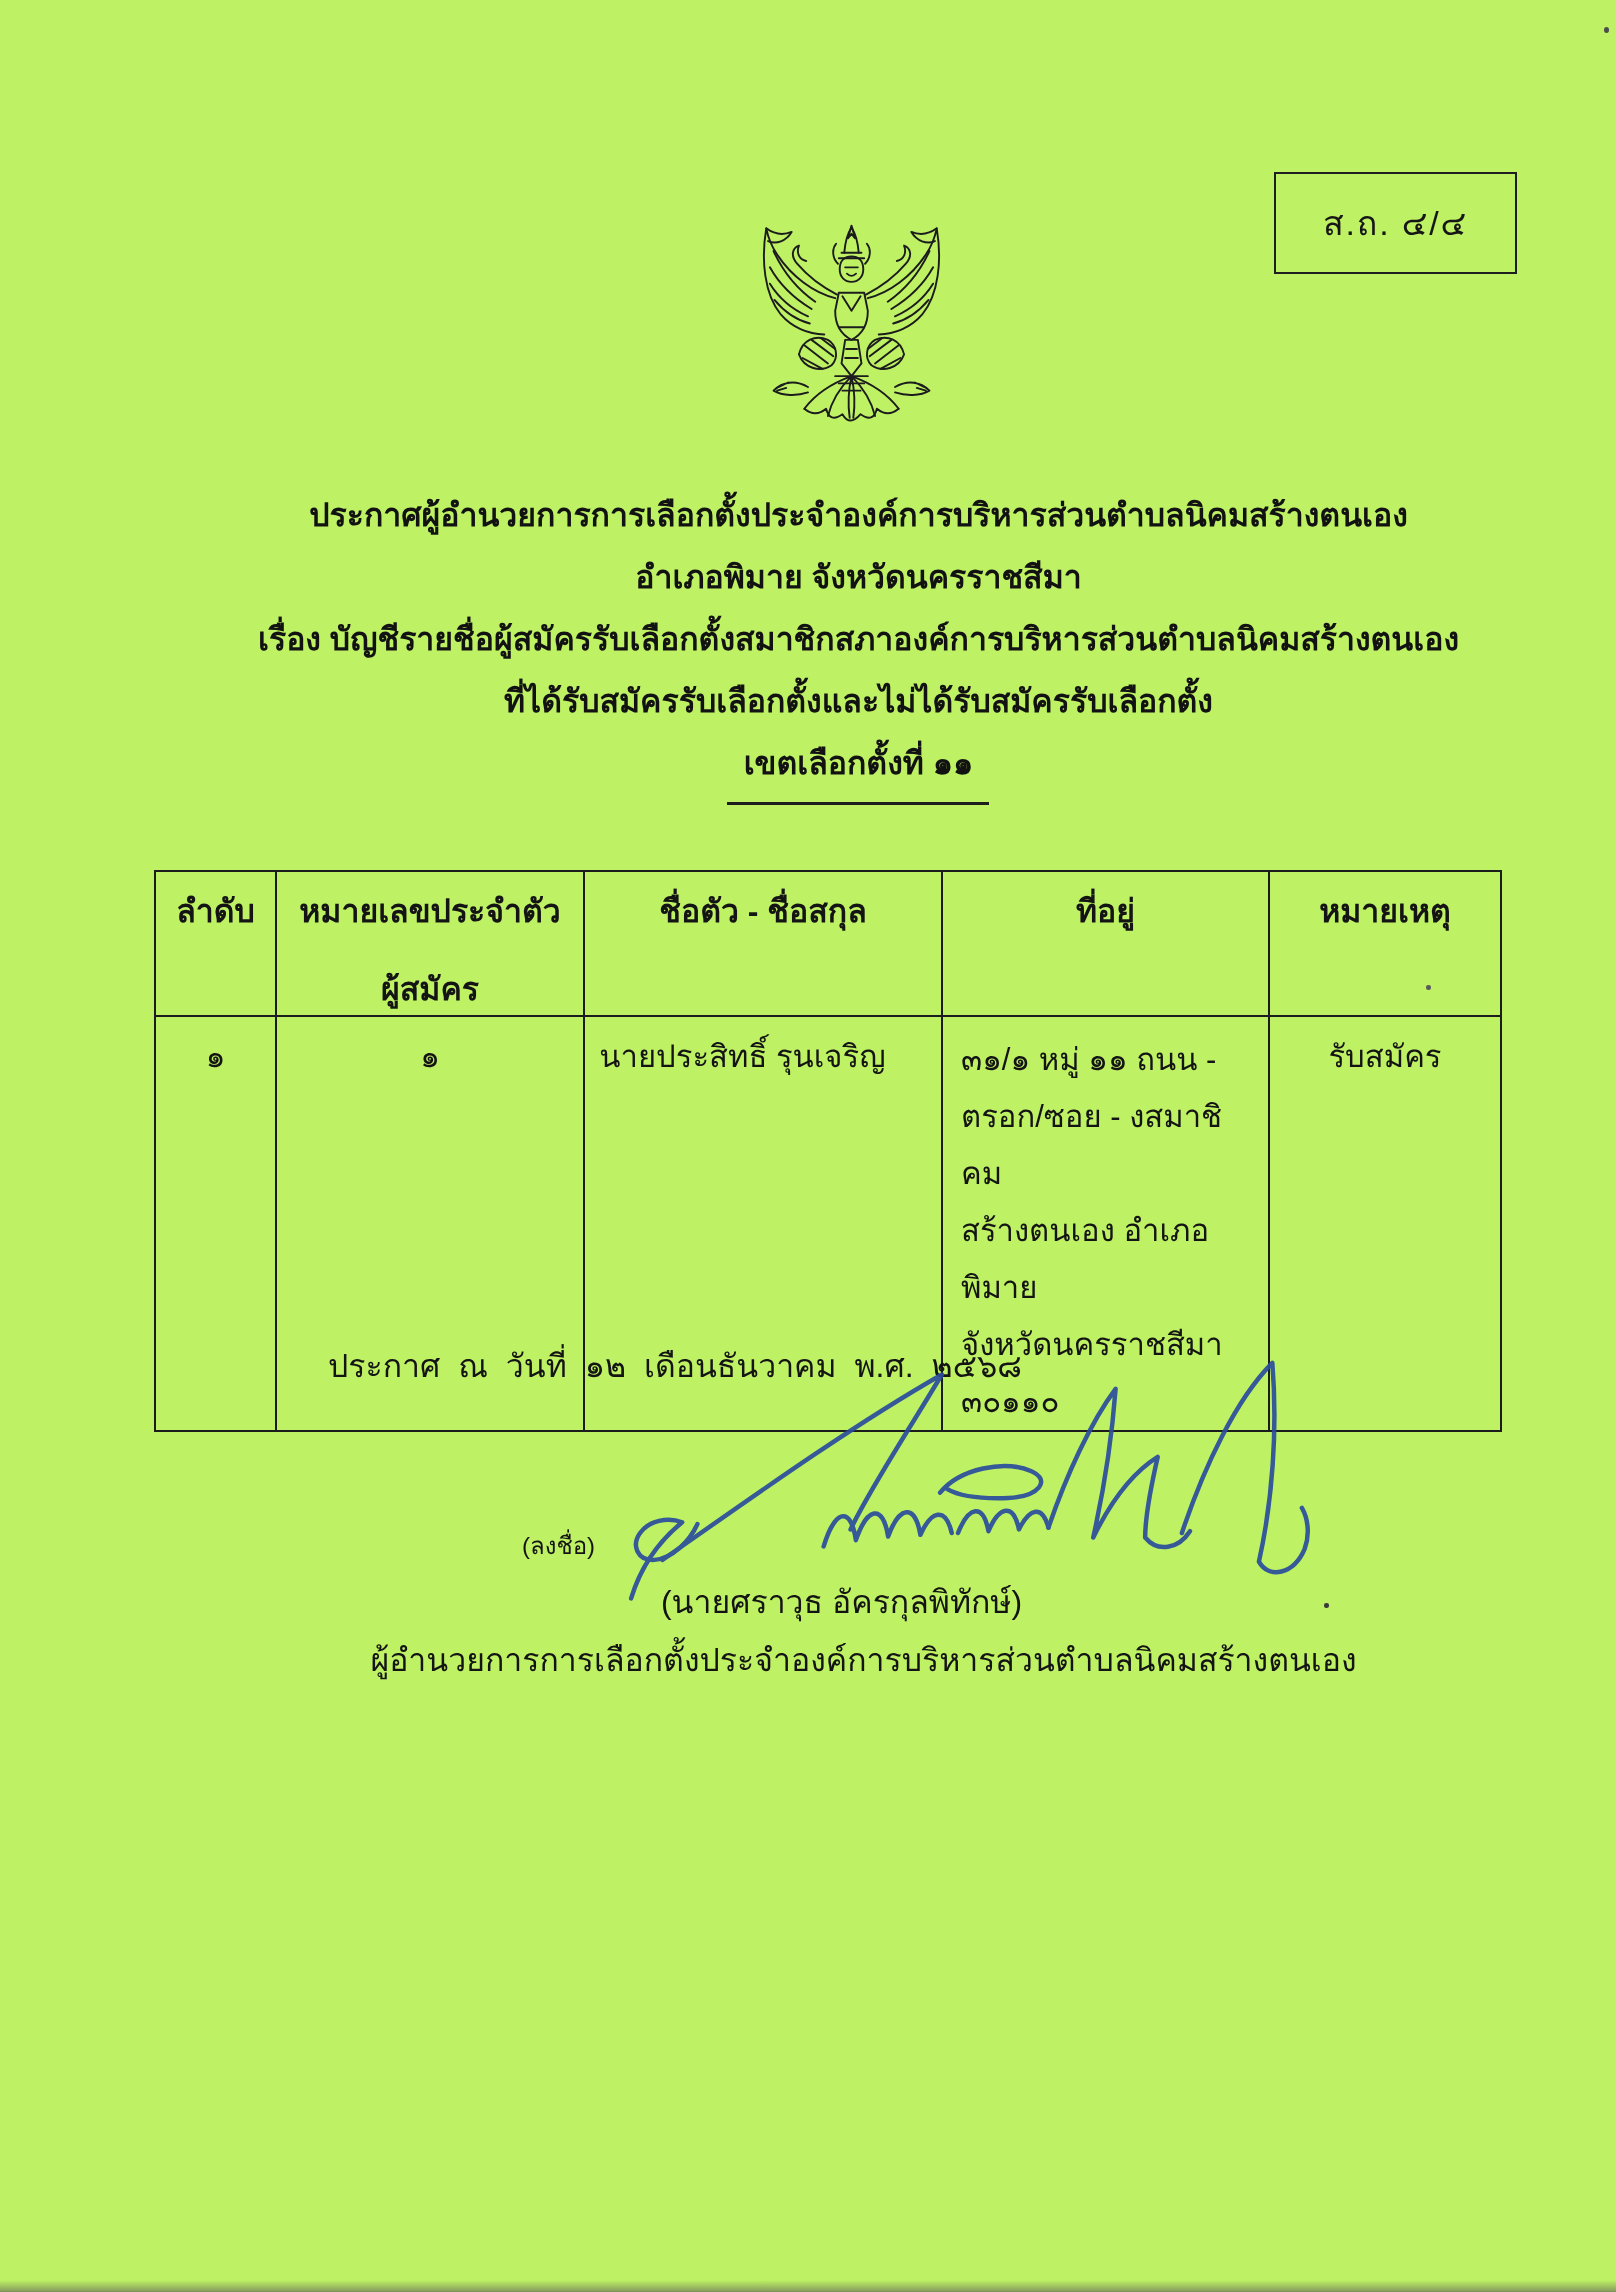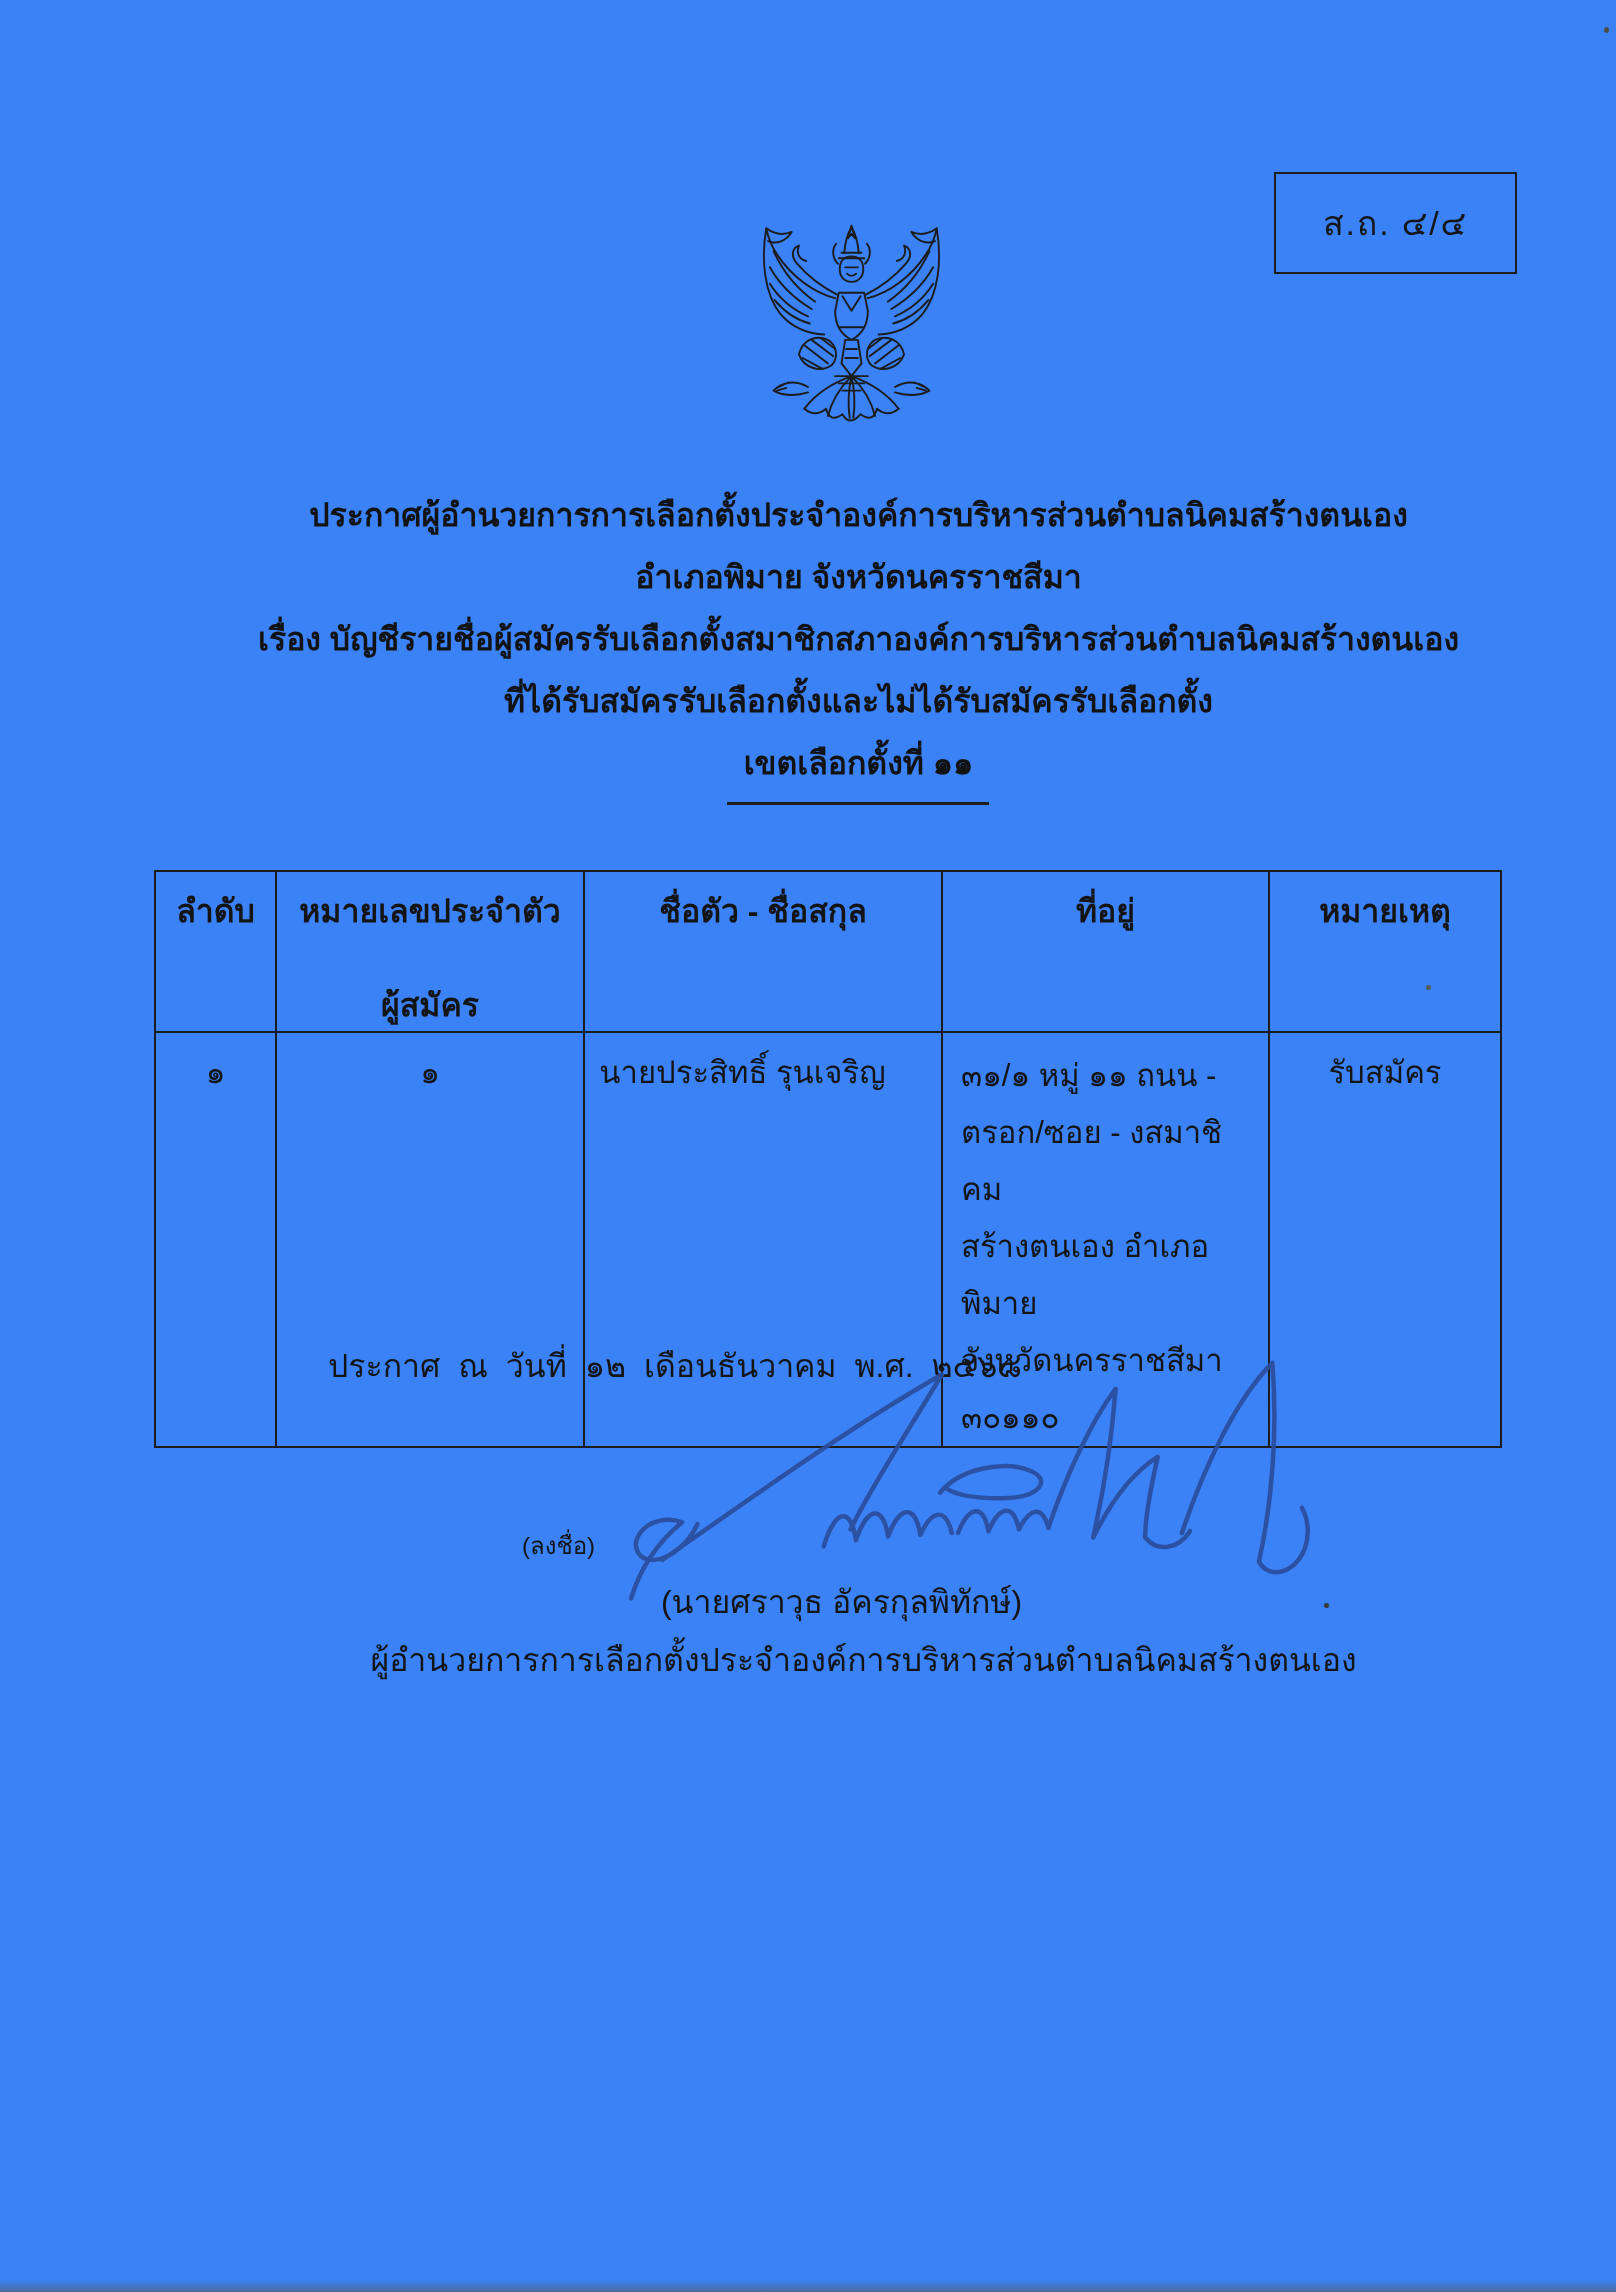--- a/index.html
+++ b/index.html
@@ -1,17 +1,17 @@
 <!DOCTYPE html>
 <html style="font-size:14.3px"><head>
 <meta charset="utf-8">
 <style>
   html,body{margin:0;padding:0;background:#ffffff;}
   .page{
-    position:relative;width:1617px;height:2293px;background:#3b82f6;
+    position:relative;width:1617px;height:2293px;background:#bef264;
     overflow:hidden;font-family:"Liberation Sans",sans-serif;color:#181818;
   }
   .abs{position:absolute;}
 
   
   .form-code-box{
     left:1274px;top:172px;width:243px;height:102px;
     border:2.7px solid #1f1f1f;box-sizing:border-box;
     display:flex;align-items:center;justify-content:center;
   }
@@ -30,21 +30,21 @@
   table.candidates{
     position:absolute;left:154px;top:870px;width:1346px;
     border-collapse:collapse;table-layout:fixed;background:transparent;
   }
   table.candidates th,table.candidates td{
     border:2.7px solid #1c1c1c;vertical-align:top;box-sizing:border-box;
     font-weight:normal;color:#141414;
   }
   table.candidates th{font-size:32px;font-weight:600;text-align:center;padding-top:12.5px;height:120px;}
   table.candidates td{font-size:31px;height:287px;}
-  th .hdr-line2{display:block;margin-top:43px;}
+  th .hdr-line2{display:block;margin-top:27px;}
   td.c-no,td.c-num{text-align:center;padding-top:14.3px;}
   td.c-name{padding:14.3px 7.2px 0 14.3px;}
   td.c-addr{padding:14.3px 7.2px 0 18px;}
   td.c-addr div{line-height:57px;}
   td.c-remark{text-align:center;padding-top:14.3px;}
 
   
   .date-line{left:328px;top:1340px;font-size:32px;word-spacing:9px;color:#141414;}
   .sign-label{left:522px;top:1526px;font-size:24px;color:#141414;}
   .signature-svg{left:555px;top:1325px;}

